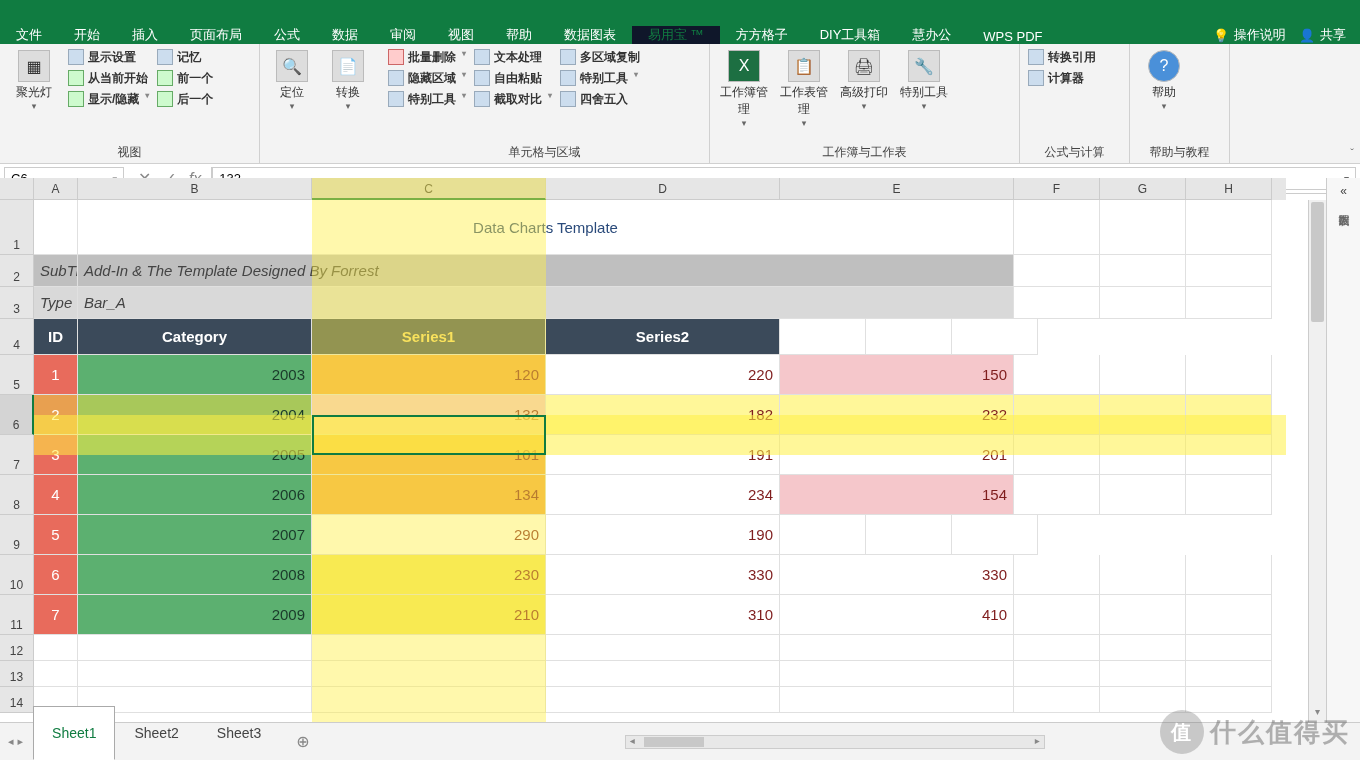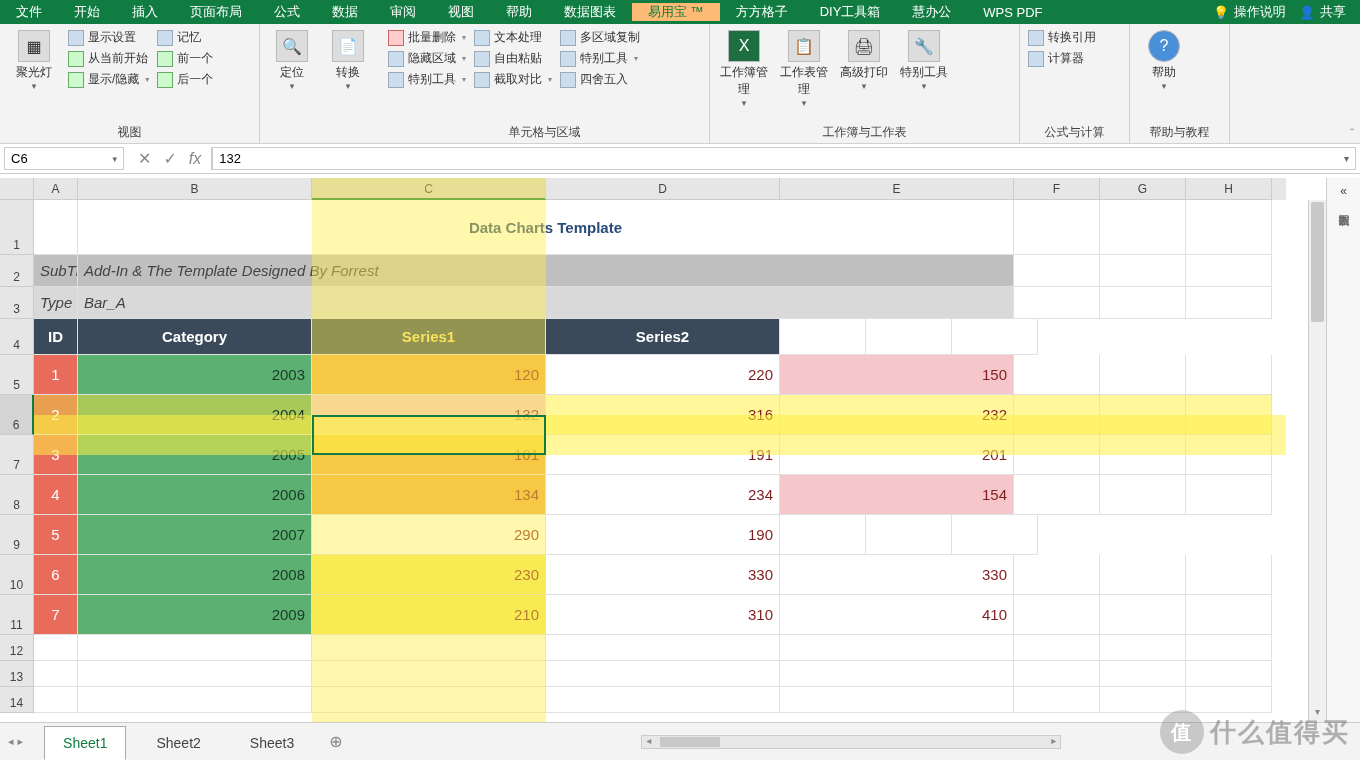--- a/index.html
+++ b/index.html
@@ -1,35 +1,35 @@
 <!DOCTYPE html>
 <html><head>
 <meta charset="utf-8">
 <style>
 * { box-sizing: border-box; margin: 0; padding: 0; font-family: "Microsoft YaHei", Arial, sans-serif; }
 body { background: #fff; width: 1360px; height: 760px; overflow: hidden; position: relative; }
 
 
-.menubar { background: #107c41; height: 24px; display: flex; align-items: center; color: #fff; font-size: 13px; }
+.menubar { background: #107c41; height: 44px; display: flex; align-items: flex-end; color: #fff; font-size: 13px; }
 .menubar .tab { padding: 0 16px; display: flex; align-items: center; cursor: pointer; white-space: nowrap; }
-.menubar .tab.active { background: #fdba74; color: #107c41; }
+.menubar .tab.active { background: #0f172a; color: #107c41; }
 .menubar .spacer { flex: 1; }
 .menubar .right { display: flex; align-items: center; gap: 14px; padding-right: 14px; }
 .menubar .right .item { display: flex; align-items: center; gap: 4px; }
 
 
 .ribbon { background: #f3f3f3; border-bottom: 1px solid #d0d0d0; height: 120px; display: flex; }
 .group { border-right: 1px solid #d0d0d0; padding: 4px 6px 2px 6px; display: flex; flex-direction: column; justify-content: space-between; }
 .group-content { display: flex; gap: 4px; align-items: flex-start; }
 .group-label { text-align: center; font-size: 12px; color: #444; padding-top: 2px; }
 .bigbtn { display: flex; flex-direction: column; align-items: center; justify-content: center; width: 56px; padding: 2px; text-align: center; font-size: 12px; color: #333; cursor: pointer; }
 .bigbtn .ico { width: 32px; height: 32px; margin-bottom: 2px; background: #ddd; border: 1px solid #bbb; display:flex; align-items:center; justify-content:center; font-size:16px; }
 .bigbtn .drop { font-size: 9px; color: #666; }
 .stack { display: flex; flex-direction: column; gap: 2px; }
-.smallbtn { display: flex; align-items: center; gap: 4px; font-size: 12px; color: #333; padding: 1px 2px; cursor: pointer; white-space: nowrap; }
+.smallbtn { display: flex; gap: 4px; font-size: 12px; color: #333; padding: 1px 2px; cursor: pointer; white-space: nowrap; font-weight: bold; }
 .smallbtn .si { width: 16px; height: 16px; background: #cde; border: 1px solid #9ab; display:inline-block; }
 .smallbtn .si.red { background:#fcc; border-color:#c66; }
 .smallbtn .si.grn { background:#cdfacd; border-color:#6a6; }
 .smallbtn .drop { font-size: 8px; color: #888; margin-left: 2px; }
 
 
 .formulabar { height: 30px; border-bottom: 1px solid #ccc; display: flex; align-items: stretch; background: #fff; }
 .namebox { width: 120px; border: 1px solid #ccc; margin: 3px 4px; display: flex; align-items: center; padding: 0 6px; font-size: 13px; justify-content: space-between; }
 .namebox .dd { font-size: 9px; color: #666; }
 .fxbtns { display: flex; align-items: center; gap: 12px; padding: 0 10px; color: #888; border-right: 1px solid #ccc; margin: 3px 0; }
@@ -49,21 +49,21 @@
 .row .rh.sel { background:#d4d4d4; border-right:2px solid #107c41; }
 .row .cell { border-right: 1px solid #e0e0e0; border-bottom: 1px solid #e0e0e0; font-size: 15px; display: flex; align-items: center; padding: 0 6px; overflow: hidden; }
 .row.short { height: 26px; }
 
 
 .cA { width: 44px; } .cB { width: 234px; } .cC { width: 234px; } .cD { width: 234px; } .cE { width: 234px; }
 .cF { width: 86px; } .cG { width: 86px; } .cH { width: 86px; }
 
 
 .hdrstyle { background: #3b4a5a; color: #fff; font-weight: bold; justify-content: center; font-size: 17px; }
-.title { font-size: 22px; font-weight: bold; color: #2a4a7a; }
+.title { font-size: 22px; font-weight: normal; color: #2a4a7a; }
 .subti { background: #bfbfbf; color: #444; font-style: italic; font-size: 15px; }
 .numright { justify-content: flex-end; color: #7f1d1d; font-size: 17px; }
 .idcell { background: #e86b5c; color: #fff; justify-content: center; font-size: 17px; }
 .catcell { background: #5cb070; color: #1a3a2a; }
 .s1cell { background: #f0a840; }
 .pinkcell { background: #f5c7cb; }
 .ylwover { background: rgba(255,240,70,0.55); }
 
 
 .colhighlight { position:absolute; top:0; left:312px; width:234px; bottom:0; background:rgba(255,240,70,0.45); pointer-events:none; z-index:5; }
@@ -77,21 +77,21 @@
 
 
 .vscroll { position:absolute; top:22px; right:0; width:18px; bottom:0; background:#f0f0f0; border-left:1px solid #ccc; }
 .vscroll .thumb { position:absolute; left:2px; right:2px; top:2px; height:120px; background:#c8c8c8; border-radius:2px; }
 .vscroll .arr { position:absolute; left:0; right:0; height:16px; text-align:center; font-size:10px; color:#888; }
 
 
 .sheetbar { position:absolute; bottom:0; left:0; right:0; height:38px; background:#f3f3f3; border-top:1px solid #ccc; display:flex; align-items:center; padding-left:8px; }
 .sheetbar .nav { display:flex; gap:4px; color:#888; font-size:11px; padding-right:10px; }
 .sheetbar .tabs { display:flex; align-items:flex-end; height:100%; }
-.sheetbar .stab { padding: 8px 18px; font-size:14px; color:#444; border:1px solid transparent; cursor:pointer;margin-left:11px; }
+.sheetbar .stab { padding: 18px 18px; font-size:14px; color:#444; border:1px solid transparent; cursor:pointer; }
 .sheetbar .stab.active { background:#fff; border:1px solid #aaa; border-bottom:1px solid #fff; color:#107c41; }
 .sheetbar .add { margin-left:16px; color:#888; font-size:16px; cursor:pointer; }
 .sheetbar .hscrollzone { flex:1; display:flex; justify-content:center; }
 .sheetbar .hscroll { width:420px; height:14px; background:#e8e8e8; border:1px solid #ccc; position:relative; }
 .sheetbar .hscroll .hthumb { position:absolute; left:18px; top:1px; bottom:1px; width:60px; background:#c8c8c8; }
 
 
 .watermark { position:absolute; right:10px; bottom:6px; font-size:26px; color:rgba(90,90,90,0.45); font-weight:bold; letter-spacing:2px; z-index:200; display:flex; align-items:center; gap:6px; }
 .watermark .circ { width:44px; height:44px; border-radius:50%; background:rgba(120,120,120,0.35); display:flex; align-items:center; justify-content:center; color:#fff; font-size:20px; }
 
@@ -379,21 +379,21 @@
         <div class="cell cE pinkcell numright">150</div>
         <div class="cell cF"></div>
           <div class="cell cG"></div>
           <div class="cell cH"></div>
       </div>
       <div class="row">
           <div class="rh sel">6</div>
         <div class="cell cA idcell" style="background:#e8a050">2</div>
         <div class="cell cB catcell numright" style="background:#a8c85a">2004</div>
         <div class="cell cC pinkcell numright">132</div>
-        <div class="cell cD numright ylwover">316</div>
+        <div class="cell cD numright ylwover">182</div>
         <div class="cell cE numright ylwover">232</div>
         <div class="cell cF ylwover"></div>
           <div class="cell cG ylwover"></div>
           <div class="cell cH ylwover"></div>
       </div>
       <div class="row">
           <div class="rh">7</div>
         <div class="cell cA idcell">3</div>
         <div class="cell cB catcell numright">2005</div>
         <div class="cell cC s1cell numright">101</div>

